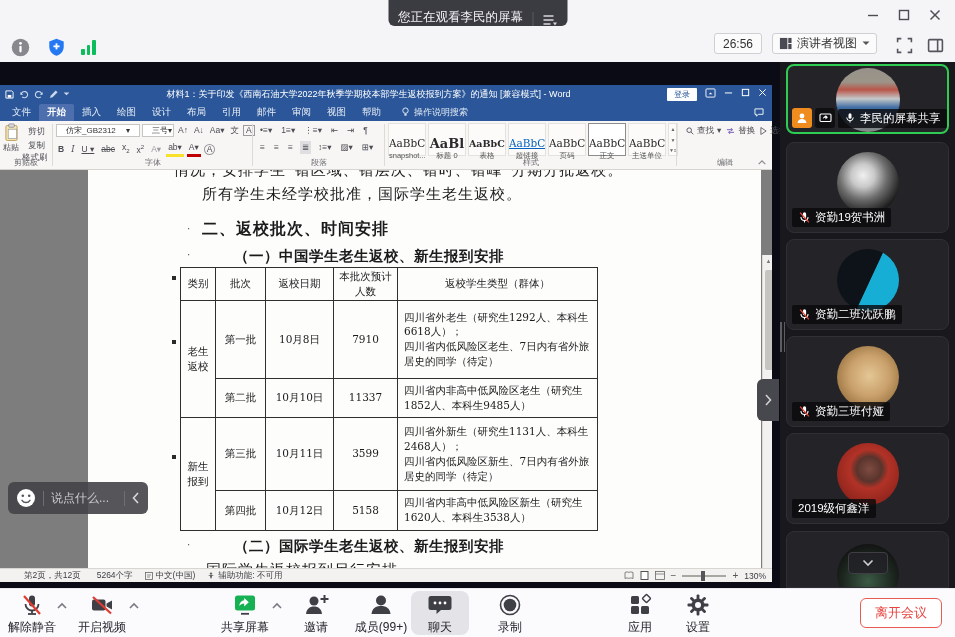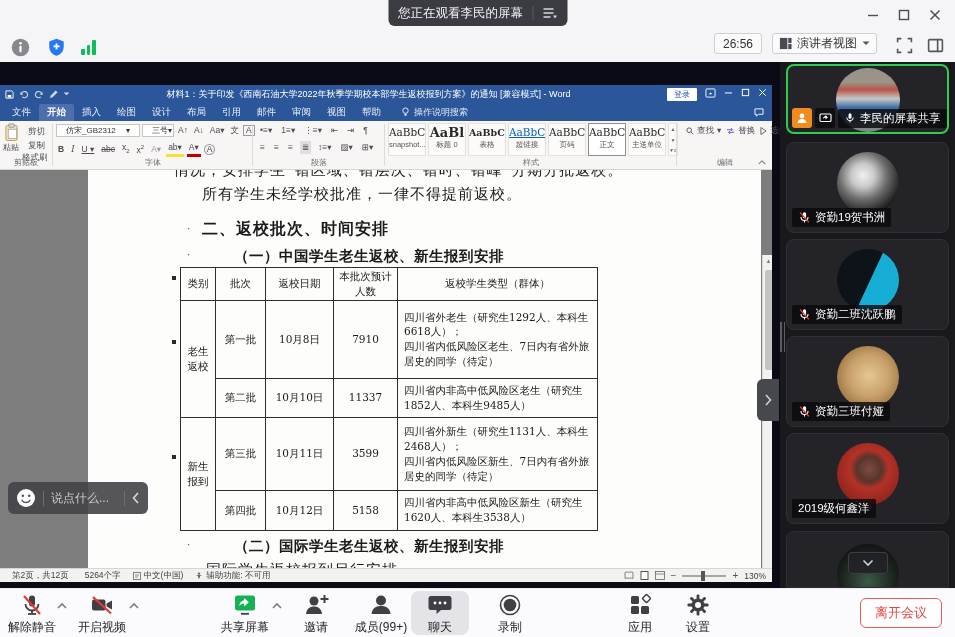--- a/index.html
+++ b/index.html
@@ -2,21 +2,21 @@
 <html><head>
 <meta charset="utf-8">
 <style>
 *{box-sizing:border-box;margin:0;padding:0}
 html,body{width:955px;height:637px}
 body{font-family:"Liberation Sans",sans-serif;position:relative;overflow:hidden;background:#fff}
 .abs{position:absolute}
 svg{display:block}
 
 #topbar{position:absolute;left:0;top:0;width:955px;height:62px;background:#f5f5f7}
-#banner{position:absolute;left:50%;transform:translateX(-50%);top:0;height:26px;background:#3b3b42;border-radius:0 0 6px 6px;display:flex;align-items:center;padding:0 10px;gap:9px}
+#banner{position:absolute;left:50%;transform:translateX(-50%);top:0;height:26px;background:#3b3b42;border-radius:0 0 6px 6px;display:flex;align-items:flex-end;padding:0 10px;gap:9px}
 #banner .btxt{font-size:12.5px;color:#f2f2f4;white-space:nowrap}
 #banner .bdiv{width:1px;height:14px;background:#5a5a60}
 .winbtn{width:22px;height:20px;display:flex;align-items:center;justify-content:center;cursor:pointer}
 .topicon{width:22px;height:22px;display:flex;align-items:center;justify-content:center}
 .sigbars{display:flex;align-items:flex-end;gap:2px;height:15px}
 .sigbars span{width:3.5px;background:#0bbd5b;border-radius:1px}
 #timerbox{position:absolute;left:714px;top:33px;width:48px;height:21px;border:1px solid #cfcfd4;border-radius:3px;background:#fbfbfc;font-size:12px;color:#333;display:flex;align-items:center;justify-content:center}
 #viewbox{position:absolute;left:772px;top:33px;height:21px;border:1px solid #cfcfd4;border-radius:3px;background:#fbfbfc;display:flex;align-items:center;padding:0 6px;gap:5px;font-size:12px;color:#333;cursor:pointer}
 
 #share{position:absolute;left:0;top:62px;width:780px;height:526px;background:#0b0b15}
@@ -24,21 +24,21 @@
 #wtitle{position:absolute;left:0;top:0;width:772px;height:18px;background:#2b579a;display:flex;align-items:center}
 #wtitle .ttl{flex:1;text-align:center;font-size:9px;color:#fff;white-space:nowrap;overflow:hidden;text-overflow:ellipsis;padding:0 4px}
 #wtabs{position:absolute;left:0;top:18px;width:772px;height:18px;background:#2b579a;display:flex;align-items:center;padding-left:4px}
 .wtab{font-size:9.5px;color:#e9eef6;padding:2px 8px;white-space:nowrap;cursor:pointer}
 .wtab.active{background:#4d6fae;border-radius:2px 2px 0 0;font-weight:bold;color:#fff}
 #ribbon{position:absolute;left:0;top:36px;width:772px;height:49px;background:#f7f6f4;border-bottom:1px solid #d6d4d0}
 .rdiv{position:absolute;top:3px;height:42px;width:1px;background:#dddbd7}
 .rlabel{position:absolute;bottom:1px;width:100%;text-align:center;font-size:8px;color:#6c6c72}
 .rbtn{font-size:8.5px;color:#4c4c55;padding:0 2px;white-space:nowrap;cursor:pointer;line-height:13px}
 .fbox{border:1px solid #c6c6c2;background:#fff;font-size:8px;color:#333;display:flex;align-items:center;padding:0 9px;height:13px;white-space:nowrap;cursor:pointer}
-.style-card{width:38px;height:33px;border:1px solid #e4e2de;background:#fcfbfa;text-align:center;padding-top:1px;cursor:pointer}
+.style-card{width:38px;height:33px;border:1px solid #e4e2de;background:#fcfbfa;text-align:center;padding-top:12px;cursor:pointer}
 .style-card.sel{border:1px solid #8d8d8d;background:#fff}
 .ssample{font-family:"DejaVu Serif",serif;font-size:10.5px;color:#2a2a2a;line-height:15px;white-space:nowrap;overflow:hidden}
 .sname{font-size:7.5px;color:#555;white-space:nowrap;overflow:hidden}
 #docarea{position:absolute;left:0;top:85px;width:772px;height:398px;background:#7d7d7d;overflow:hidden}
 #page{position:absolute;left:88px;top:0;width:673px;height:398px;background:#fdfdfc;overflow:hidden;font-family:"DejaVu Serif",serif;color:#1b1b1b}
 .doc-table{border-collapse:collapse;table-layout:fixed;position:absolute;left:92px;top:97px;width:417px;font-family:"DejaVu Serif",serif}
 .doc-table th,.doc-table td{border:1px solid #2f2f2f;font-size:10.5px;font-weight:normal;text-align:center;vertical-align:middle;padding:1px 3px;line-height:1.42;color:#1b1b1b}
 .doc-table td.type{text-align:left;padding:2px 6px}
 .redtx{color:#c00000;font-weight:bold}
 .mark{position:absolute;width:4px;height:4px;background:#2a2a2a}
@@ -382,21 +382,21 @@
       <span class="abs" style="right:5px;bottom:3px">
           <svg width="10" height="7" viewBox="0 0 12 8">
             <polyline points="2,6 6,2 10,6" fill="none" stroke="#8a8a90" stroke-width="1.4"></polyline>
           </svg>
         </span>
     </div>
 
     <div id="docarea">
       <div id="page">
         <div class="abs" style="left:86px;top:-9px;font-size:15px;letter-spacing:1px;white-space:nowrap">情况，安排学生“错区域、错层次、错时、错峰”分期分批返校。</div>
-        <div class="abs" style="left:114px;top:15px;font-size:15px;letter-spacing:1px;white-space:nowrap">所有学生未经学校批准，一律不得提前返校。</div>
+        <div class="abs" style="left:114px;top:15px;font-size:15px;letter-spacing:1px;white-space:nowrap">所有学生未经学校批准，国际学生老生返校。</div>
         <span class="dot" style="left:99px;top:53px">·</span>
         <div class="abs" style="left:114px;top:49px;font-size:16px;font-weight:bold;font-family:'Liberation Sans',sans-serif;letter-spacing:1px;white-space:nowrap">二、返校批次、时间安排</div>
         <span class="dot" style="left:99px;top:79px">·</span>
         <div class="abs" style="left:146px;top:77px;font-size:14.5px;font-weight:bold;letter-spacing:0.5px;white-space:nowrap">（一）中国学生老生返校、新生报到安排</div>
         <span class="mark" style="left:84px;top:106px"></span>
         <span class="mark" style="left:84px;top:170px"></span>
         <span class="mark" style="left:84px;top:285px"></span>
 
         <table class="doc-table">
           <colgroup>
@@ -456,21 +456,21 @@
         <div class="abs" style="left:146px;top:367px;font-size:14.5px;font-weight:bold;letter-spacing:0.5px;white-space:nowrap">（二）国际学生老生返校、新生报到安排</div>
         <div class="abs" style="left:118px;top:391px;font-size:15px;letter-spacing:1px;white-space:nowrap">国际学生返校报到另行安排。</div>
       </div>
       <div id="vscroll">
         <div style="width:100%;height:12px;display:flex;align-items:center;justify-content:center;font-size:6px;color:#777">▲</div>
         <div style="position:absolute;left:2px;top:15px;width:8px;height:100px;background:#c6c4c0;border-radius:2px"></div>
       </div>
     </div>
 
     <div id="wstatus">
-      <span style="margin-left:12px">第2页，共12页</span>
+      <span style="margin-left:24px">第2页，共12页</span>
       <span style="margin-left:16px">5264个字</span>
       <span style="margin-left:12px;display:flex;align-items:center;gap:3px">
           <svg width="8" height="8" viewBox="0 0 8 8">
             <rect x="0.5" y="0.5" width="7" height="7" fill="none" stroke="#666" stroke-width="0.8"></rect>
             <line x1="2" y1="3" x2="6" y2="3" stroke="#666" stroke-width="0.7"></line>
             <line x1="2" y1="5" x2="5" y2="5" stroke="#666" stroke-width="0.7"></line>
           </svg>
           <span>中文(中国)</span>
         </span>
       <span style="margin-left:12px;display:flex;align-items:center;gap:3px">

